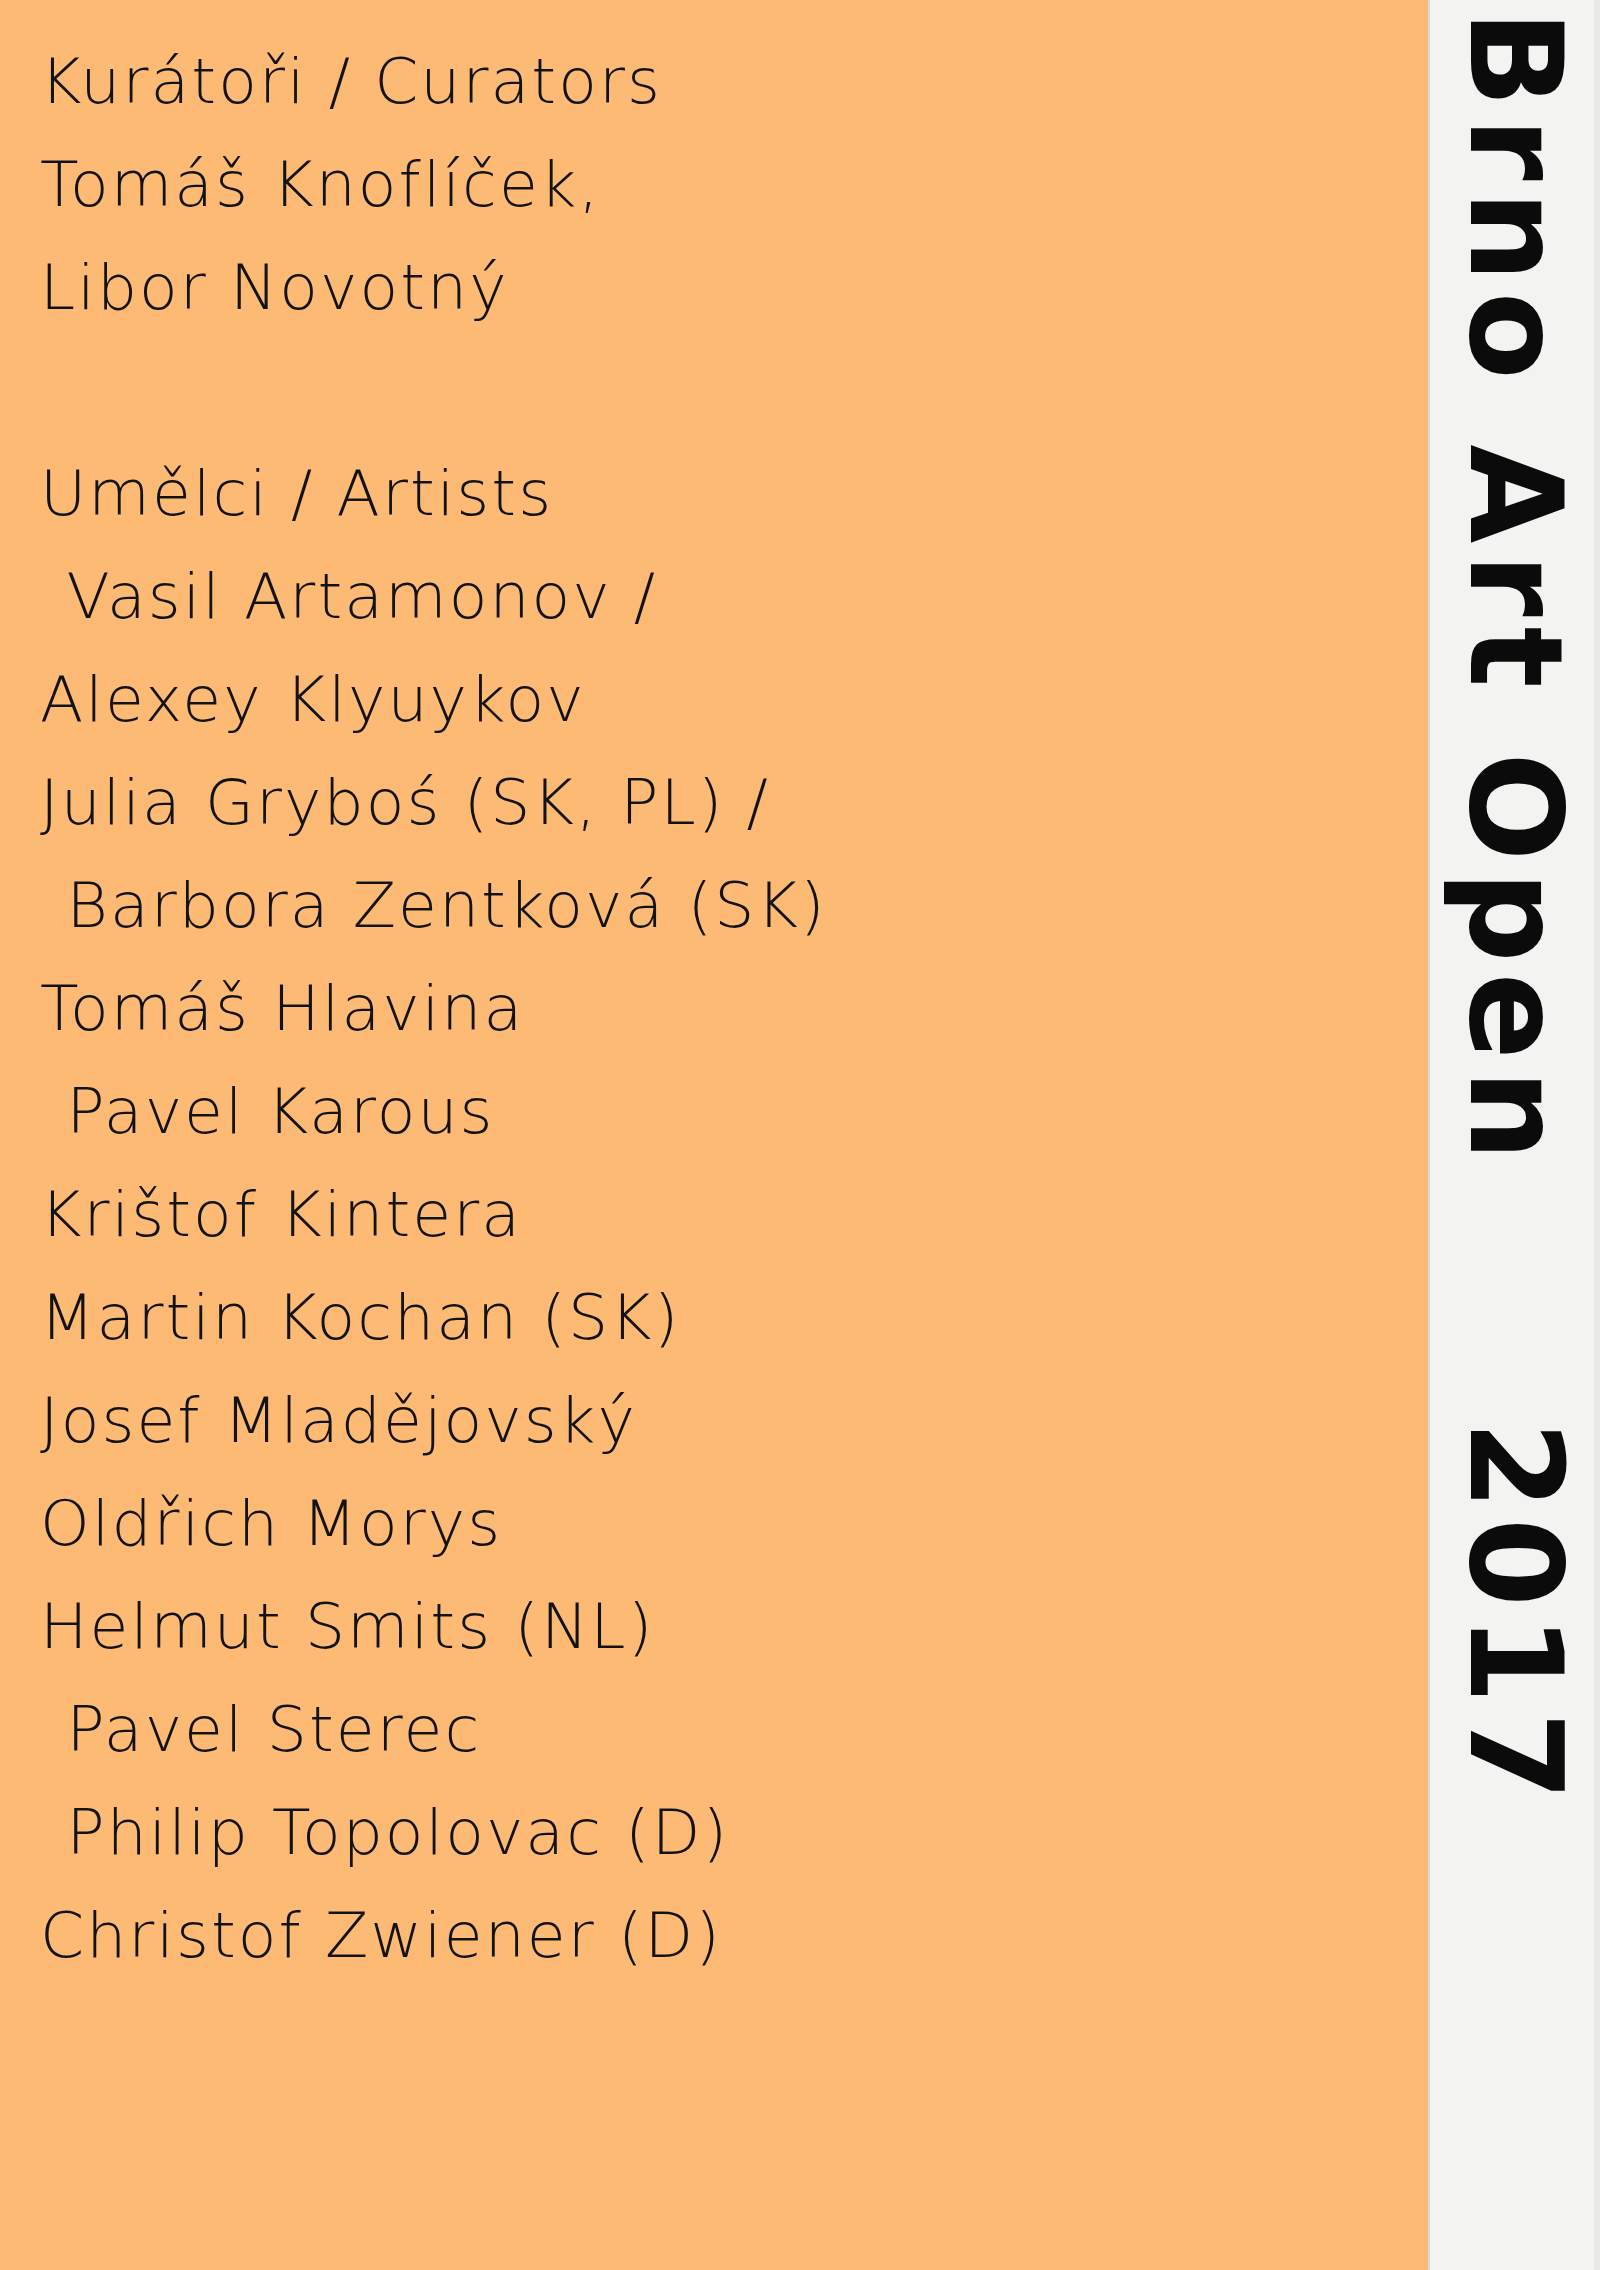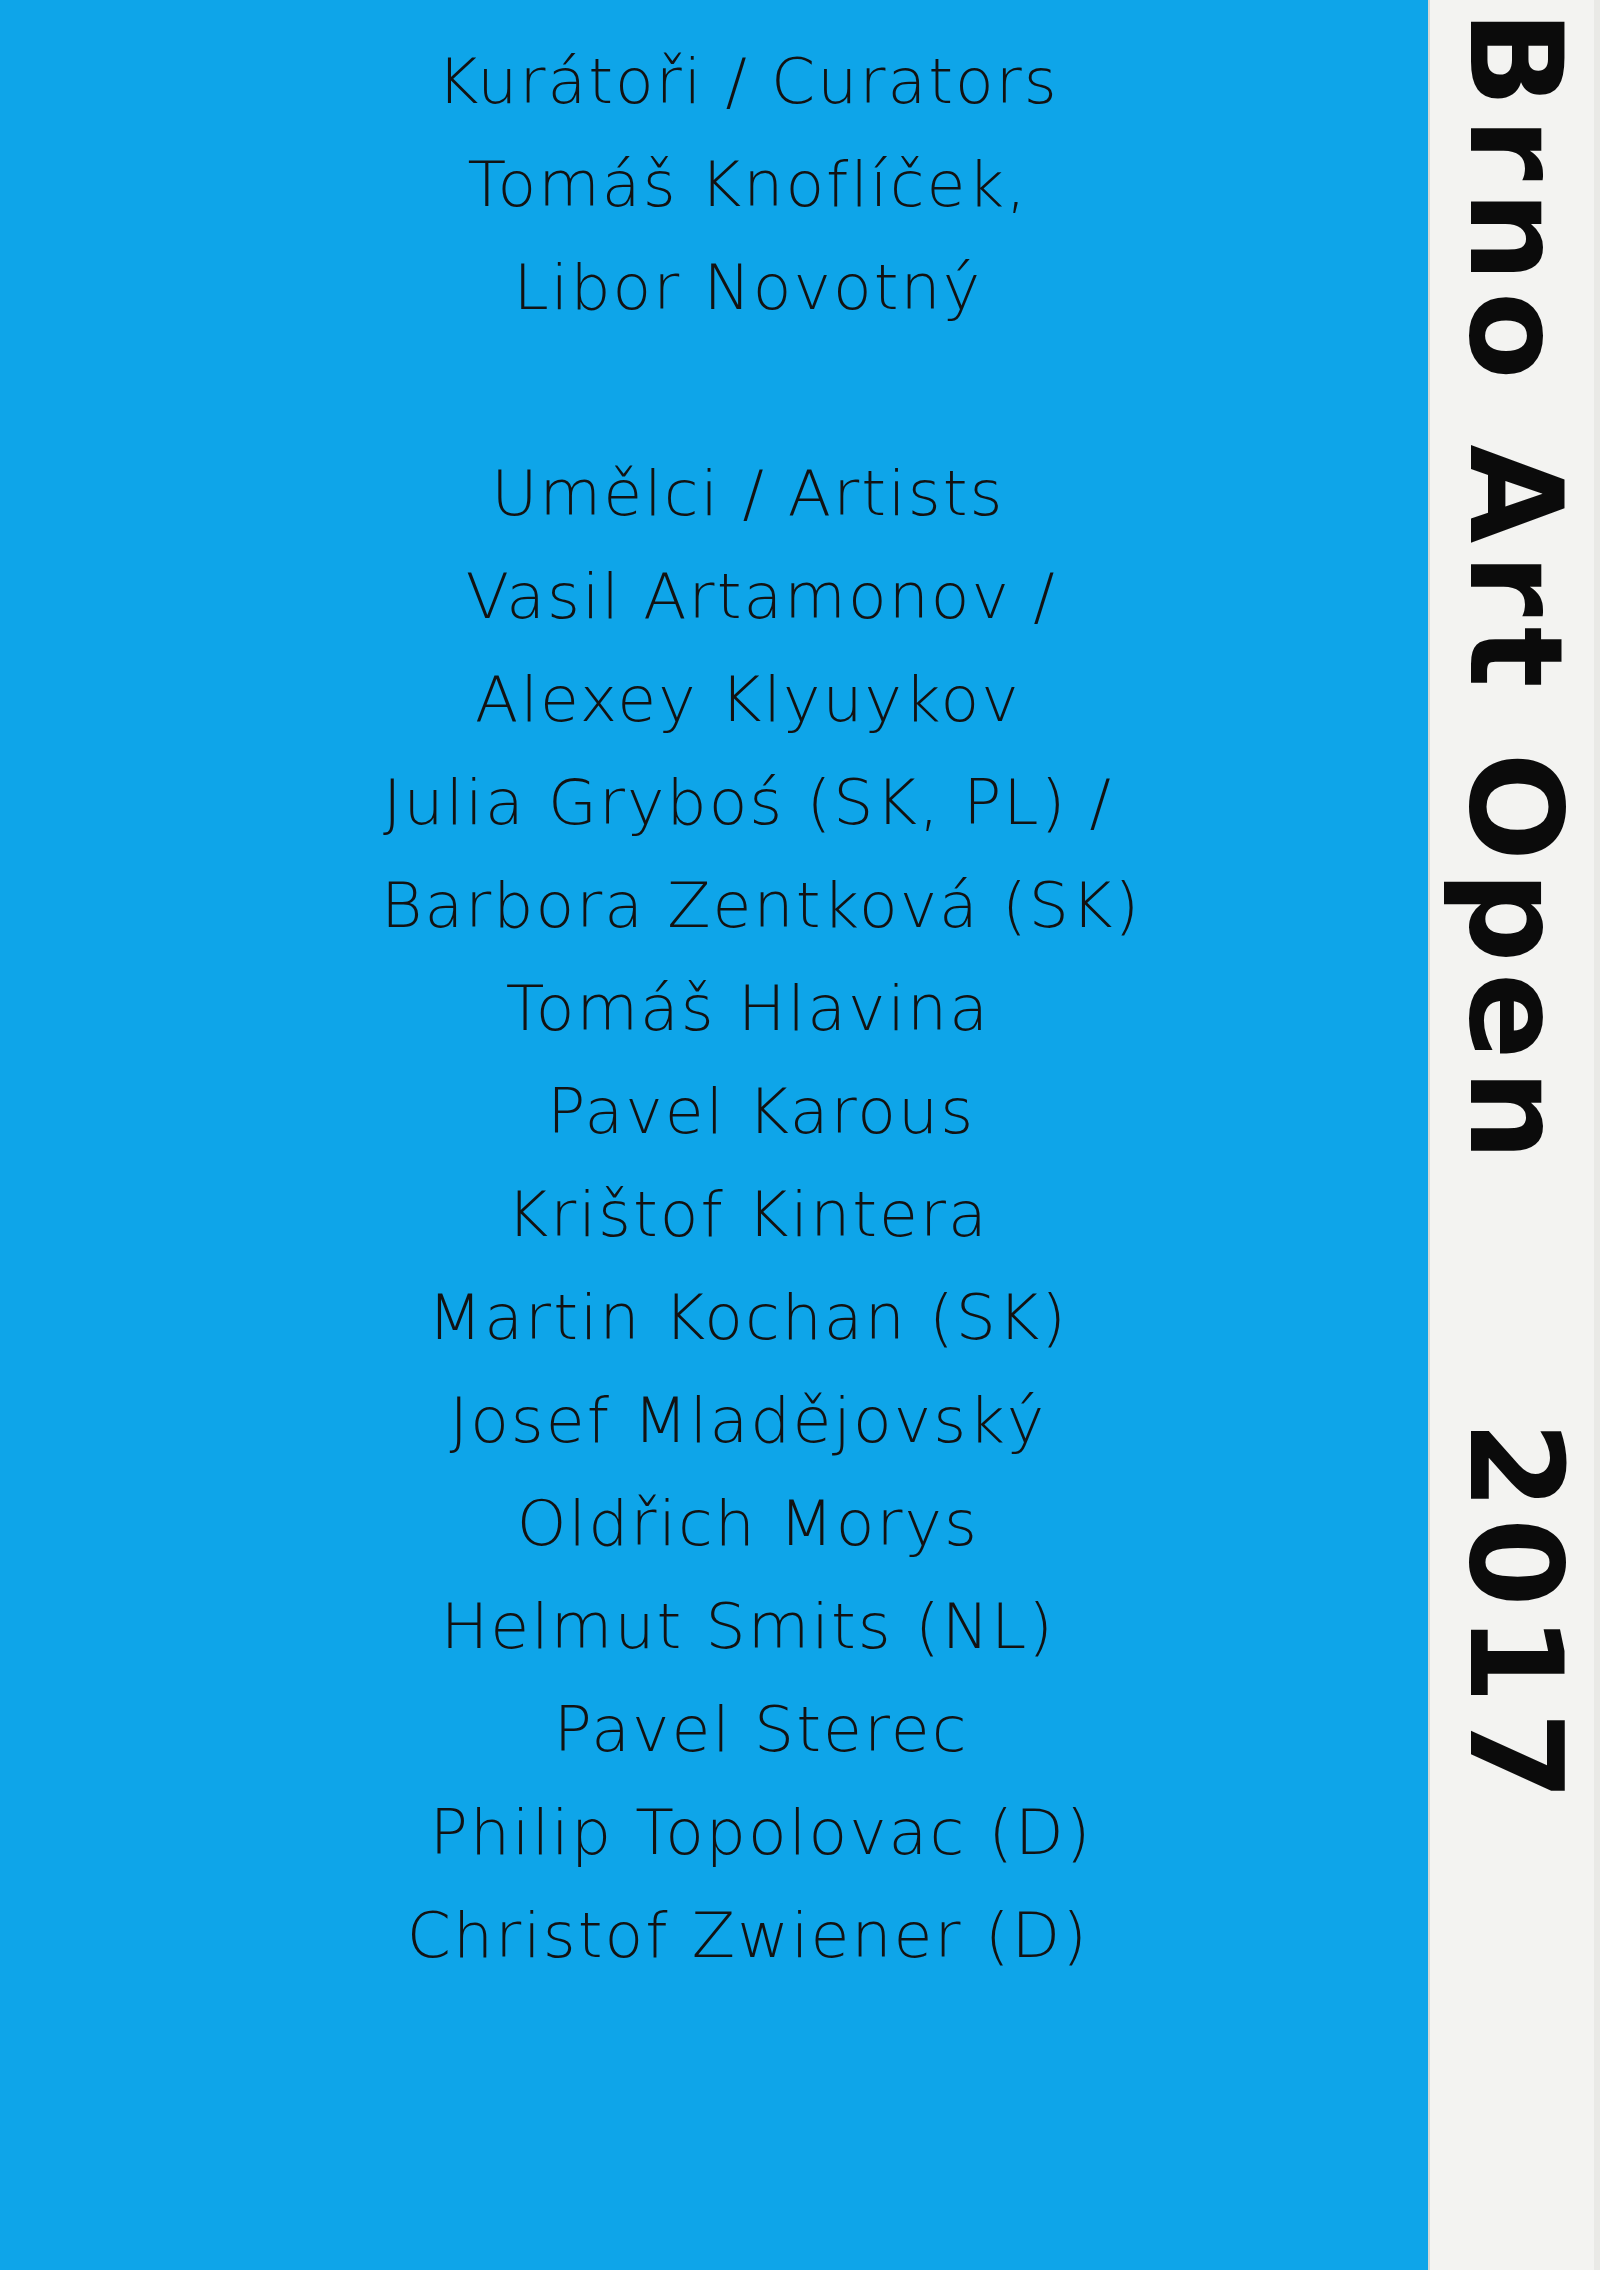--- a/index.html
+++ b/index.html
@@ -10,24 +10,23 @@
   body {
     width: 1600px;
     height: 2270px;
     position: relative;
     overflow: hidden;
     font-family: "DejaVu Sans", sans-serif;
   }
   .poster {
     position: absolute;
     inset: 0;
-    background: #0ea5e9;
+    background: #fdba74;
     display: flex;
     flex-direction: row;
-    text-align: center;
   }
   
   .credits {
     flex: 1 1 auto;
     padding: 30px 0 0 40px;
     box-sizing: border-box;
     position: relative;
   }
   .block {
     margin-bottom: 0;

